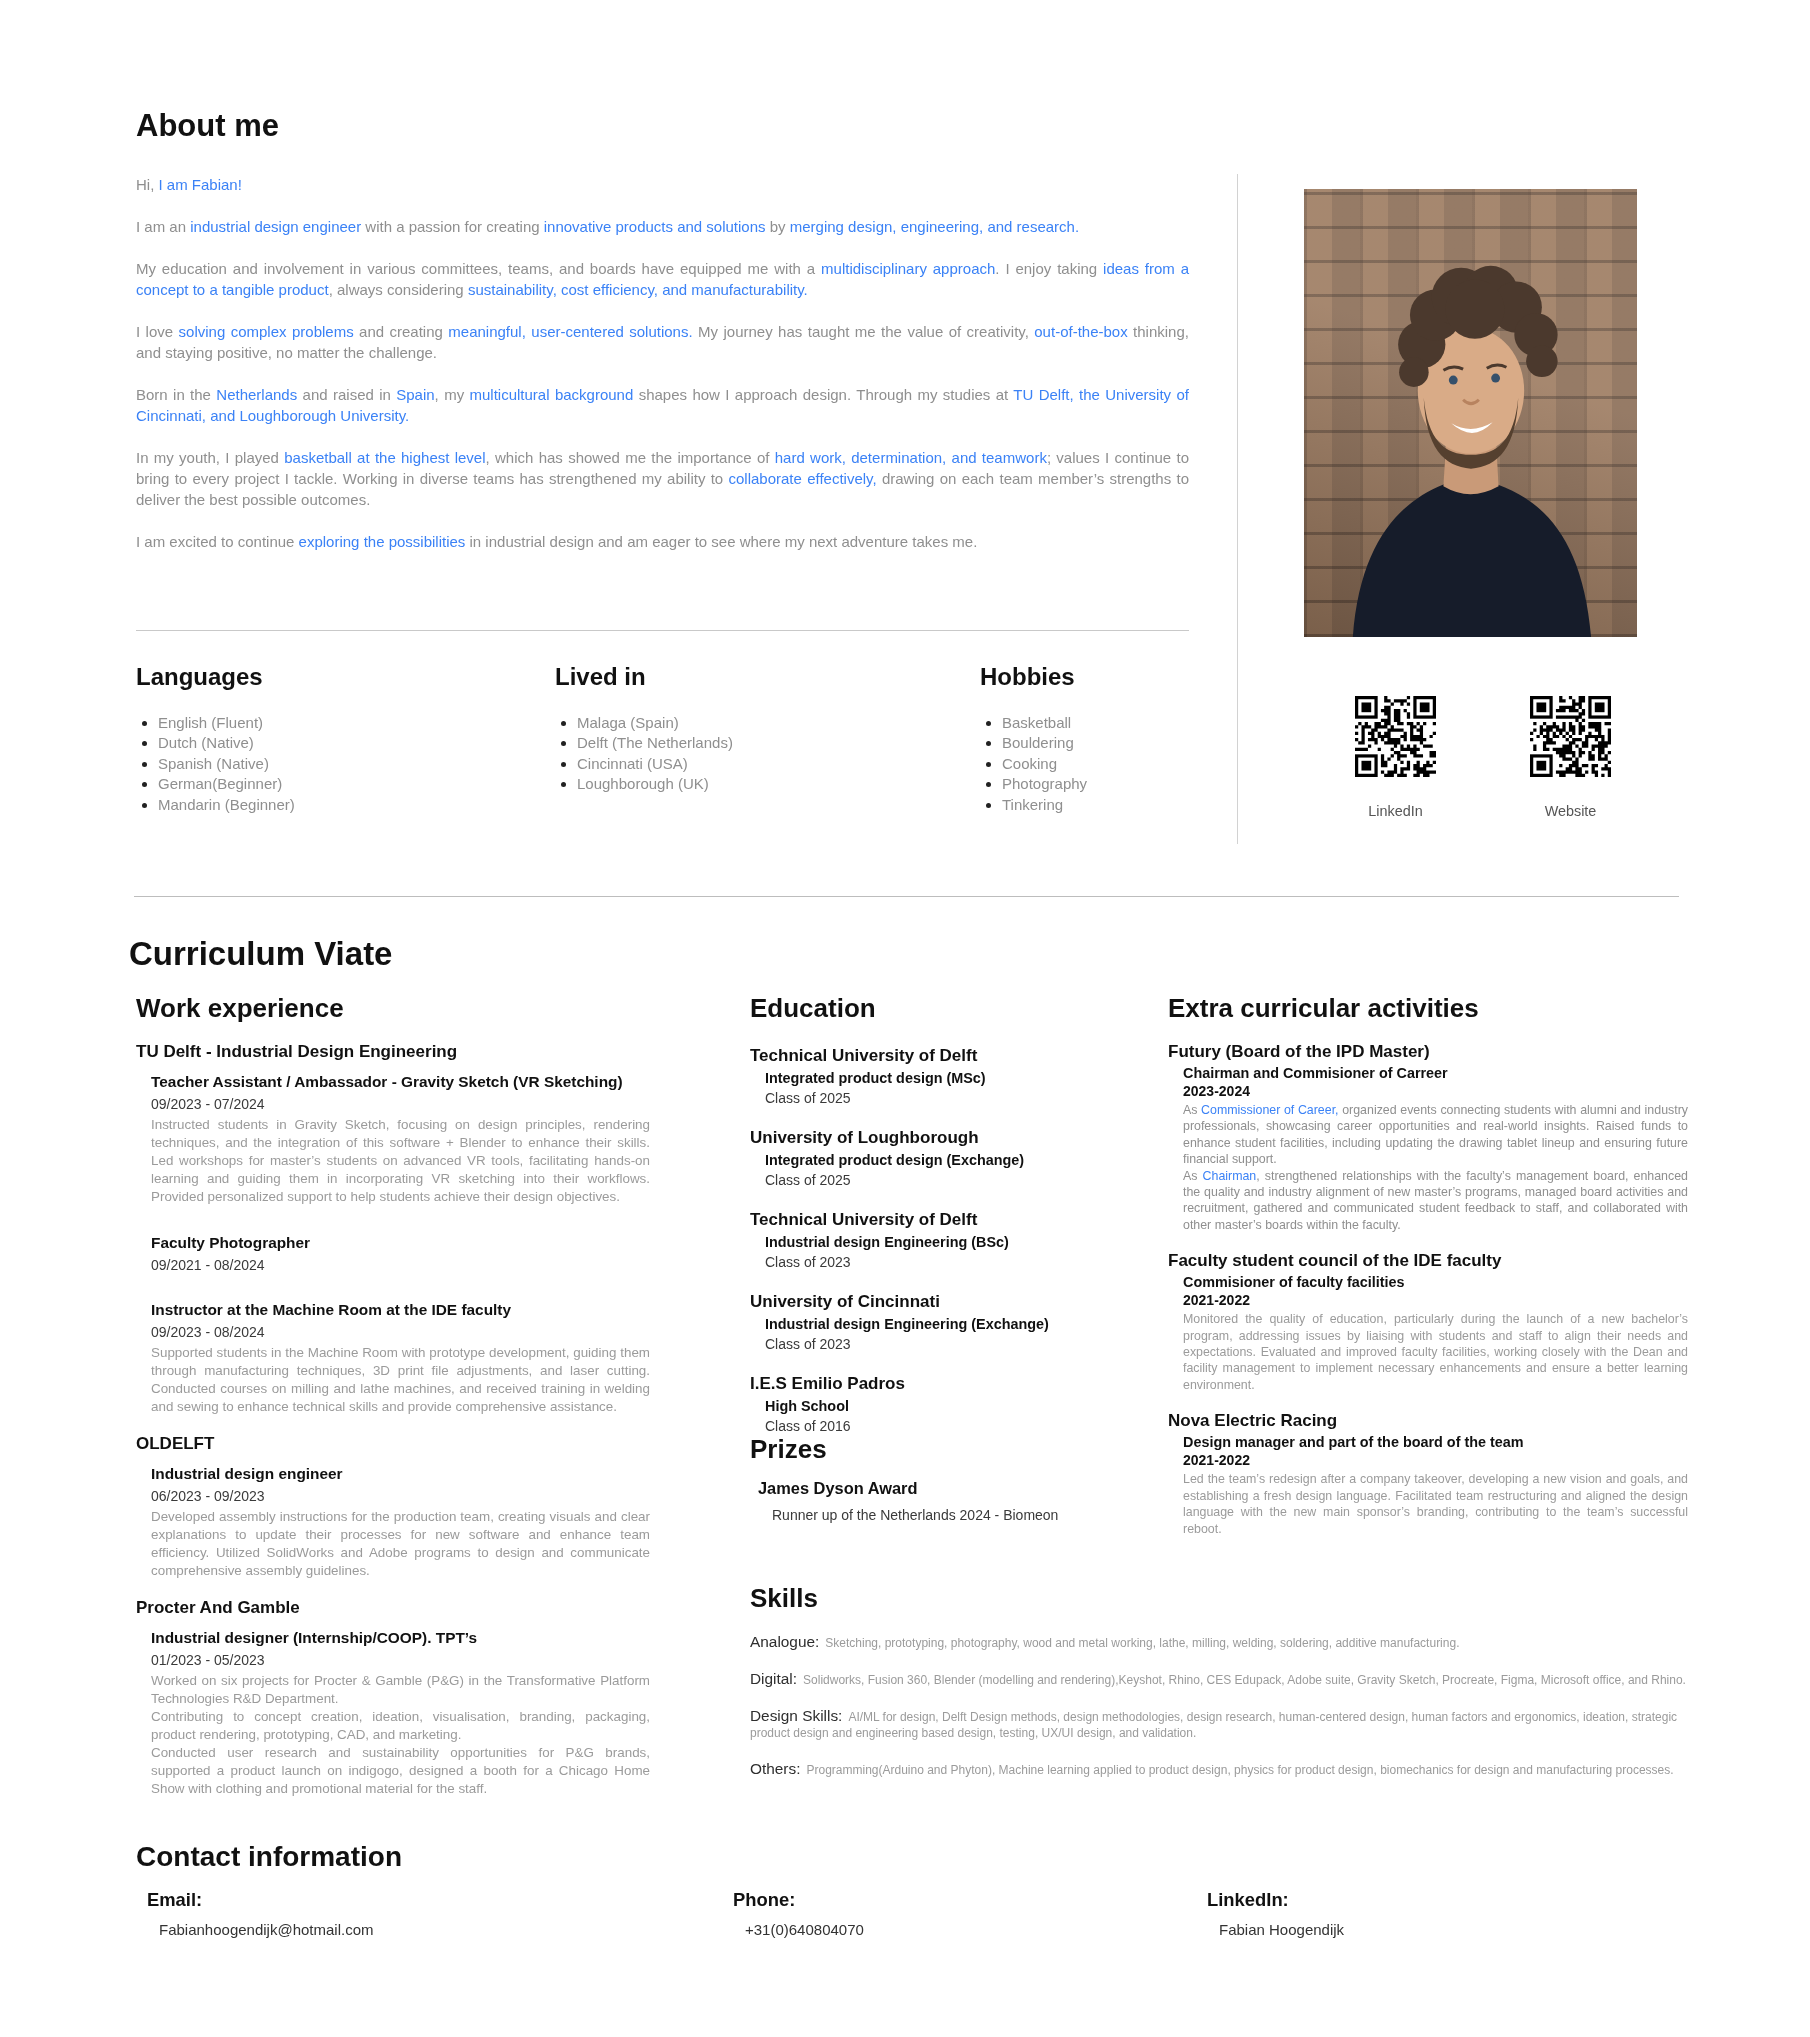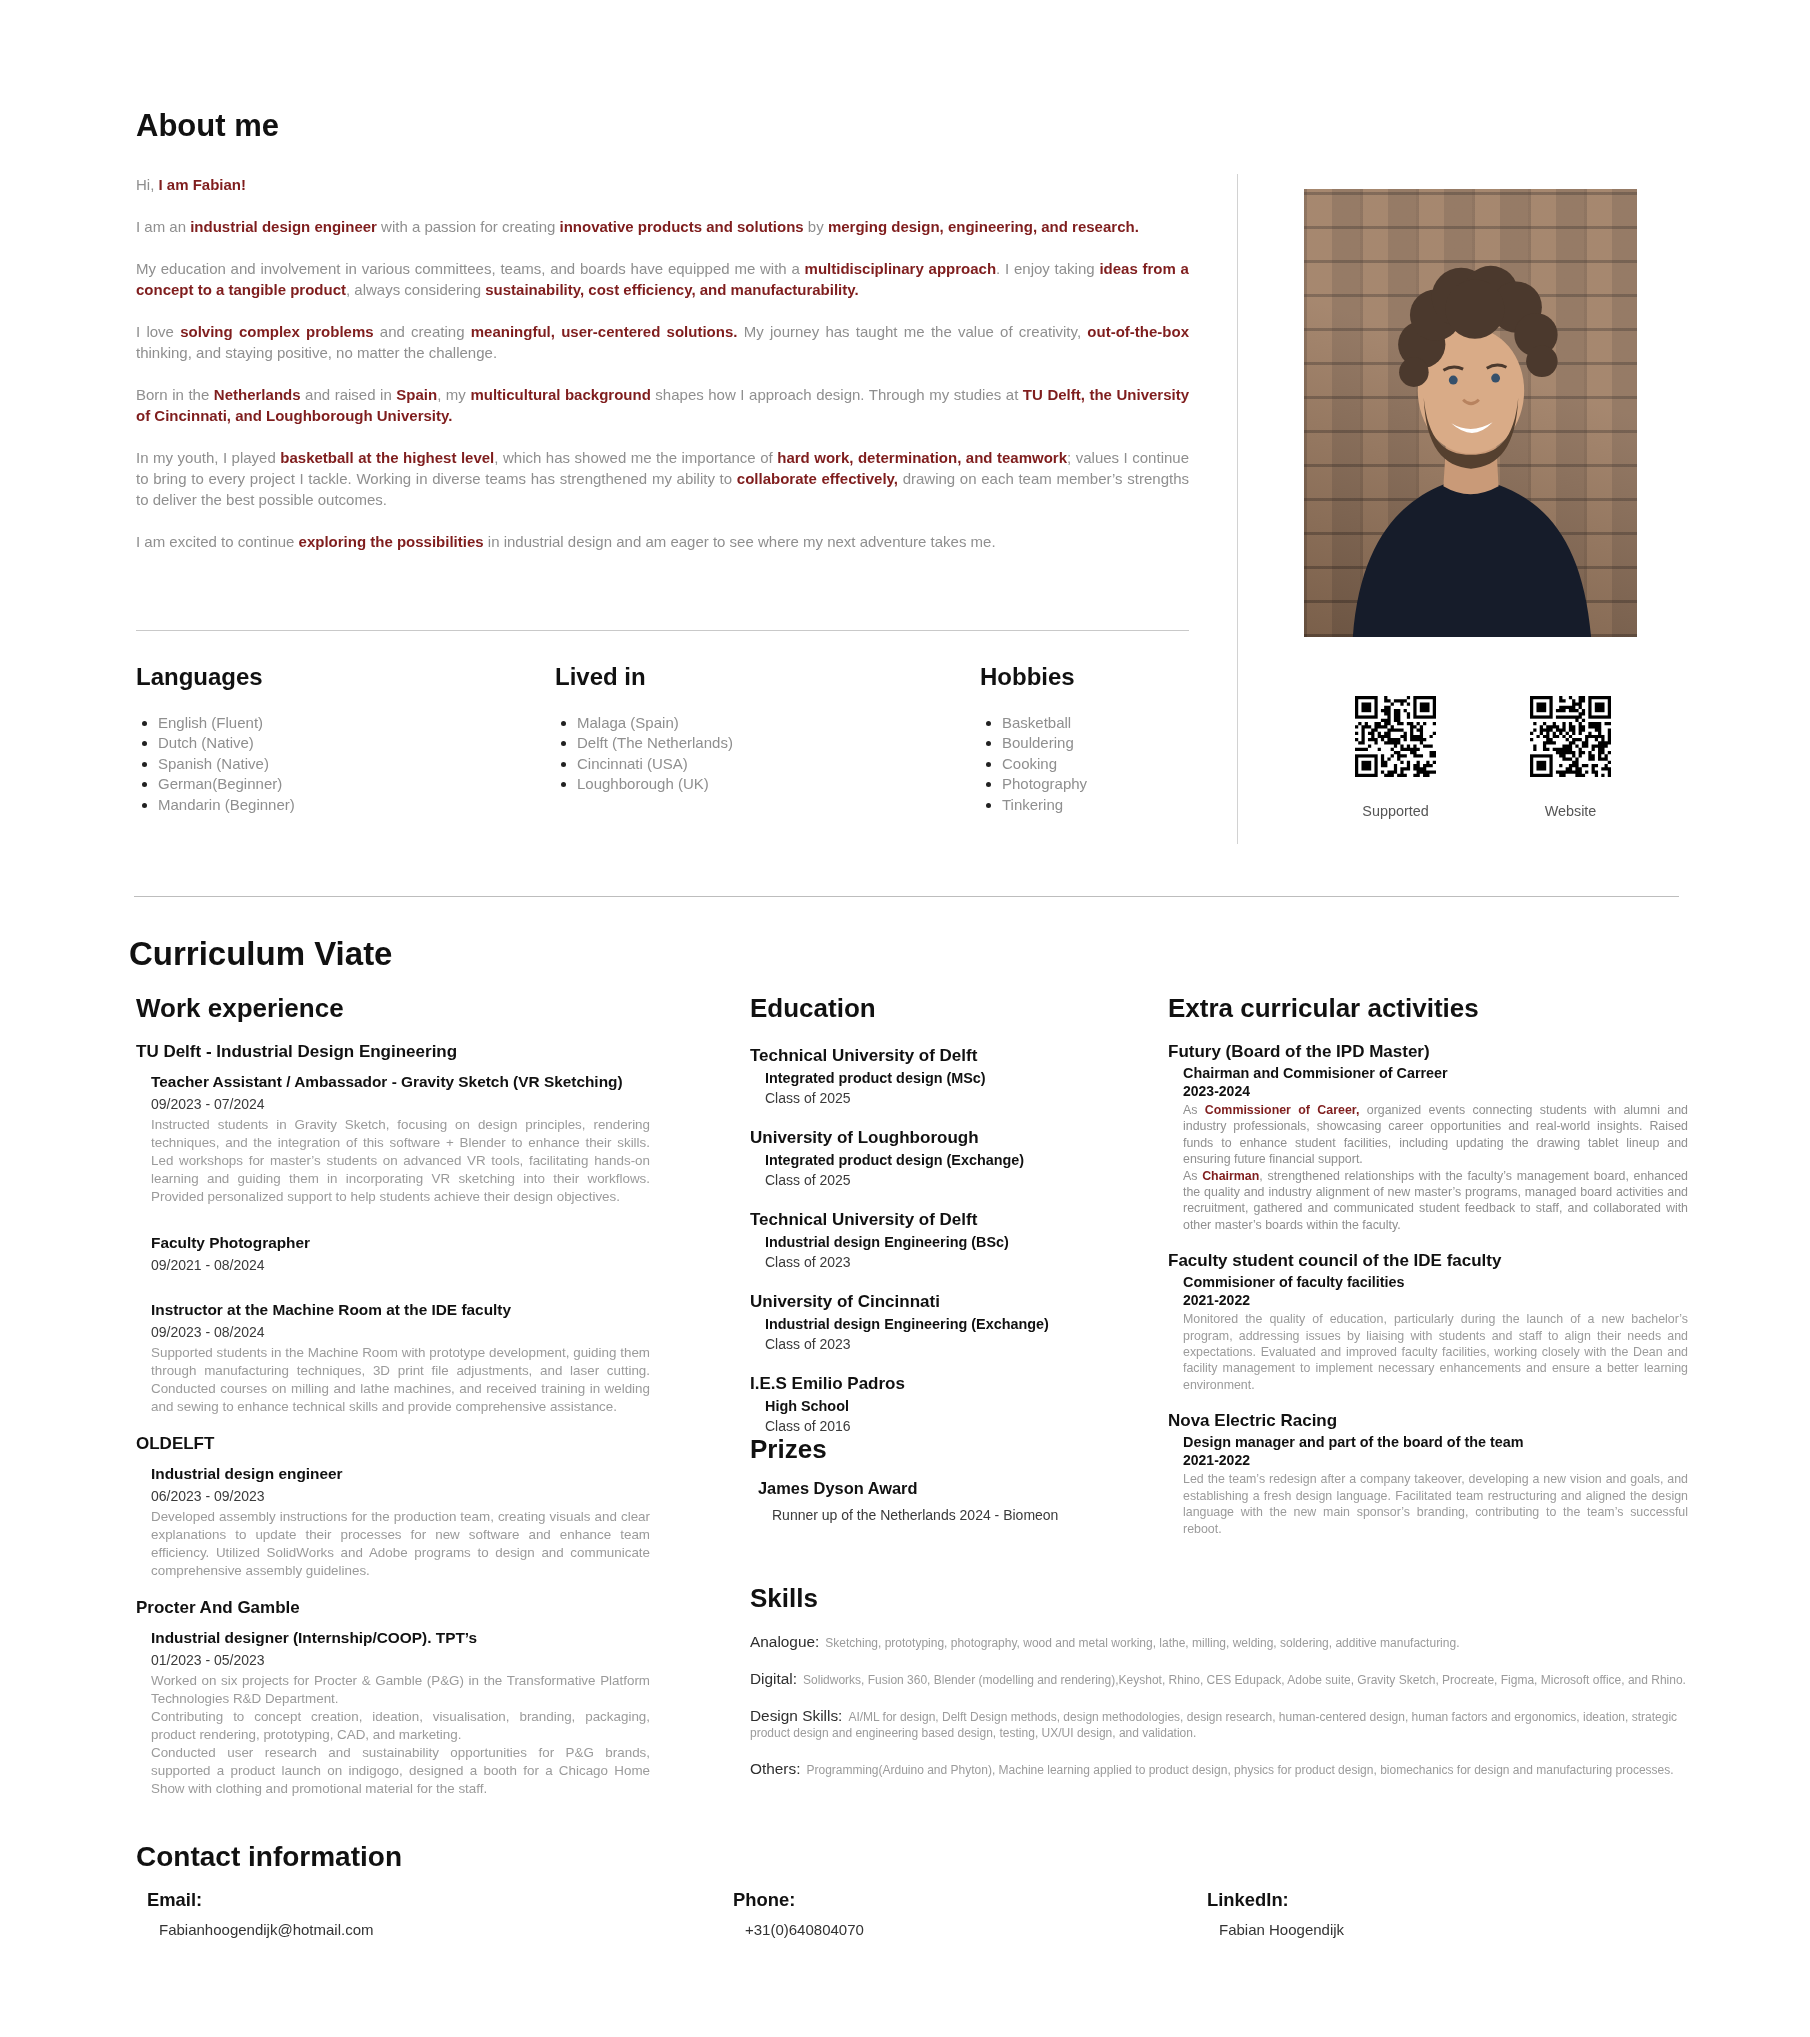--- a/index.html
+++ b/index.html
@@ -3,21 +3,21 @@
 <meta charset="utf-8">
 <style>
   html,body{margin:0;padding:0;background:#fff;}
   body{font-family:"Liberation Sans","DejaVu Sans",sans-serif;color:#111;}
   .page{position:relative;width:1811px;height:2038px;background:#fff;overflow:hidden;}
 
   
   .about{position:absolute;left:136px;top:108px;width:1053px;}
   .about h1{font-size:31px;margin:0 0 30px;font-weight:700;}
   .about p{margin:0 0 21px;font-size:15px;line-height:21px;color:#8f8f8f;text-align:justify;}
-  .seg-b{color:#7f1d1d;font-weight:700;}
+  .seg-b{color:#3b82f6;font-weight:400;}
   .seg-g{color:#8f8f8f;}
 
   .divider{position:absolute;height:1px;background:#c9c9c9;}
   .divider-about{left:136px;top:630px;width:1053px;}
   .divider-main{left:134px;top:896px;width:1545px;background:#bdbdbd;}
   .vdivider{position:absolute;left:1237px;top:174px;width:1px;height:670px;background:#d2d2d2;}
 
   
   .facts{position:absolute;left:136px;top:663px;display:flex;}
   .fact-col h2{font-size:24px;margin:0 0 22px;font-weight:700;}
@@ -162,21 +162,21 @@
             <rect x="0" y="0" width="28" height="28" fill="#000"></rect>
             <rect x="4" y="4" width="20" height="20" fill="#fff"></rect>
             <rect x="8" y="8" width="12" height="12" fill="#000"></rect>
             <rect x="72" y="0" width="28" height="28" fill="#000"></rect>
             <rect x="76" y="4" width="20" height="20" fill="#fff"></rect>
             <rect x="80" y="8" width="12" height="12" fill="#000"></rect>
             <rect x="0" y="72" width="28" height="28" fill="#000"></rect>
             <rect x="4" y="76" width="20" height="20" fill="#fff"></rect>
             <rect x="8" y="80" width="12" height="12" fill="#000"></rect>
           </svg>
-        <div class="qr-label">Supported</div>
+        <div class="qr-label">LinkedIn</div>
       </div>
       <div class="qr-fig">
         <svg class="qr-svg" width="81" height="81" viewBox="0 0 100 100">
             <path d="M36 0h4v4h-4zM48 0h4v4h-4zM60 0h4v4h-4zM64 0h4v4h-4zM36 4h4v4h-4zM40 4h4v4h-4zM52 4h4v4h-4zM60 4h4v4h-4zM64 4h4v4h-4zM52 8h4v4h-4zM56 8h4v4h-4zM60 8h4v4h-4zM36 12h4v4h-4zM40 12h4v4h-4zM44 12h4v4h-4zM48 12h4v4h-4zM52 12h4v4h-4zM60 12h4v4h-4zM32 16h4v4h-4zM36 16h4v4h-4zM40 16h4v4h-4zM48 16h4v4h-4zM52 16h4v4h-4zM56 16h4v4h-4zM64 16h4v4h-4zM60 20h4v4h-4zM64 20h4v4h-4zM32 24h4v4h-4zM36 24h4v4h-4zM40 24h4v4h-4zM44 24h4v4h-4zM48 24h4v4h-4zM52 24h4v4h-4zM56 24h4v4h-4zM60 24h4v4h-4zM56 28h4v4h-4zM64 28h4v4h-4zM4 32h4v4h-4zM16 32h4v4h-4zM28 32h4v4h-4zM40 32h4v4h-4zM48 32h4v4h-4zM60 32h4v4h-4zM72 32h4v4h-4zM76 32h4v4h-4zM80 32h4v4h-4zM84 32h4v4h-4zM92 32h4v4h-4zM96 32h4v4h-4zM12 36h4v4h-4zM20 36h4v4h-4zM24 36h4v4h-4zM28 36h4v4h-4zM32 36h4v4h-4zM40 36h4v4h-4zM48 36h4v4h-4zM52 36h4v4h-4zM60 36h4v4h-4zM64 36h4v4h-4zM72 36h4v4h-4zM76 36h4v4h-4zM80 36h4v4h-4zM84 36h4v4h-4zM4 40h4v4h-4zM12 40h4v4h-4zM16 40h4v4h-4zM20 40h4v4h-4zM24 40h4v4h-4zM32 40h4v4h-4zM36 40h4v4h-4zM40 40h4v4h-4zM48 40h4v4h-4zM52 40h4v4h-4zM60 40h4v4h-4zM64 40h4v4h-4zM80 40h4v4h-4zM84 40h4v4h-4zM96 40h4v4h-4zM0 44h4v4h-4zM12 44h4v4h-4zM20 44h4v4h-4zM28 44h4v4h-4zM36 44h4v4h-4zM44 44h4v4h-4zM52 44h4v4h-4zM60 44h4v4h-4zM72 44h4v4h-4zM84 44h4v4h-4zM96 44h4v4h-4zM8 48h4v4h-4zM16 48h4v4h-4zM20 48h4v4h-4zM28 48h4v4h-4zM32 48h4v4h-4zM40 48h4v4h-4zM48 48h4v4h-4zM68 48h4v4h-4zM72 48h4v4h-4zM76 48h4v4h-4zM80 48h4v4h-4zM84 48h4v4h-4zM88 48h4v4h-4zM96 48h4v4h-4zM0 52h4v4h-4zM20 52h4v4h-4zM24 52h4v4h-4zM44 52h4v4h-4zM52 52h4v4h-4zM56 52h4v4h-4zM60 52h4v4h-4zM68 52h4v4h-4zM80 52h4v4h-4zM88 52h4v4h-4zM96 52h4v4h-4zM16 56h4v4h-4zM20 56h4v4h-4zM24 56h4v4h-4zM28 56h4v4h-4zM48 56h4v4h-4zM52 56h4v4h-4zM64 56h4v4h-4zM68 56h4v4h-4zM84 56h4v4h-4zM88 56h4v4h-4zM92 56h4v4h-4zM96 56h4v4h-4zM4 60h4v4h-4zM16 60h4v4h-4zM40 60h4v4h-4zM44 60h4v4h-4zM48 60h4v4h-4zM56 60h4v4h-4zM64 60h4v4h-4zM68 60h4v4h-4zM76 60h4v4h-4zM80 60h4v4h-4zM84 60h4v4h-4zM88 60h4v4h-4zM92 60h4v4h-4zM4 64h4v4h-4zM16 64h4v4h-4zM20 64h4v4h-4zM28 64h4v4h-4zM32 64h4v4h-4zM36 64h4v4h-4zM40 64h4v4h-4zM44 64h4v4h-4zM48 64h4v4h-4zM60 64h4v4h-4zM76 64h4v4h-4zM84 64h4v4h-4zM88 64h4v4h-4zM32 68h4v4h-4zM36 68h4v4h-4zM40 68h4v4h-4zM44 68h4v4h-4zM48 68h4v4h-4zM52 68h4v4h-4zM60 68h4v4h-4zM64 68h4v4h-4zM72 68h4v4h-4zM84 68h4v4h-4zM88 68h4v4h-4zM96 68h4v4h-4zM36 72h4v4h-4zM40 72h4v4h-4zM52 72h4v4h-4zM60 72h4v4h-4zM72 72h4v4h-4zM76 72h4v4h-4zM84 72h4v4h-4zM92 72h4v4h-4zM40 76h4v4h-4zM44 76h4v4h-4zM48 76h4v4h-4zM56 76h4v4h-4zM72 76h4v4h-4zM76 76h4v4h-4zM84 76h4v4h-4zM88 76h4v4h-4zM92 76h4v4h-4zM52 80h4v4h-4zM56 80h4v4h-4zM96 80h4v4h-4zM36 84h4v4h-4zM48 84h4v4h-4zM52 84h4v4h-4zM56 84h4v4h-4zM64 84h4v4h-4zM68 84h4v4h-4zM76 84h4v4h-4zM80 84h4v4h-4zM92 84h4v4h-4zM44 88h4v4h-4zM48 88h4v4h-4zM56 88h4v4h-4zM60 88h4v4h-4zM76 88h4v4h-4zM88 88h4v4h-4zM92 88h4v4h-4zM96 88h4v4h-4zM32 92h4v4h-4zM36 92h4v4h-4zM40 92h4v4h-4zM44 92h4v4h-4zM48 92h4v4h-4zM52 92h4v4h-4zM56 92h4v4h-4zM60 92h4v4h-4zM68 92h4v4h-4zM76 92h4v4h-4zM80 92h4v4h-4zM96 92h4v4h-4zM36 96h4v4h-4zM40 96h4v4h-4zM56 96h4v4h-4zM60 96h4v4h-4zM64 96h4v4h-4zM80 96h4v4h-4zM88 96h4v4h-4zM96 96h4v4h-4z" fill="#000"></path>
             <rect x="0" y="0" width="28" height="28" fill="#000"></rect>
             <rect x="4" y="4" width="20" height="20" fill="#fff"></rect>
             <rect x="8" y="8" width="12" height="12" fill="#000"></rect>
             <rect x="72" y="0" width="28" height="28" fill="#000"></rect>
             <rect x="76" y="4" width="20" height="20" fill="#fff"></rect>
             <rect x="80" y="8" width="12" height="12" fill="#000"></rect>

